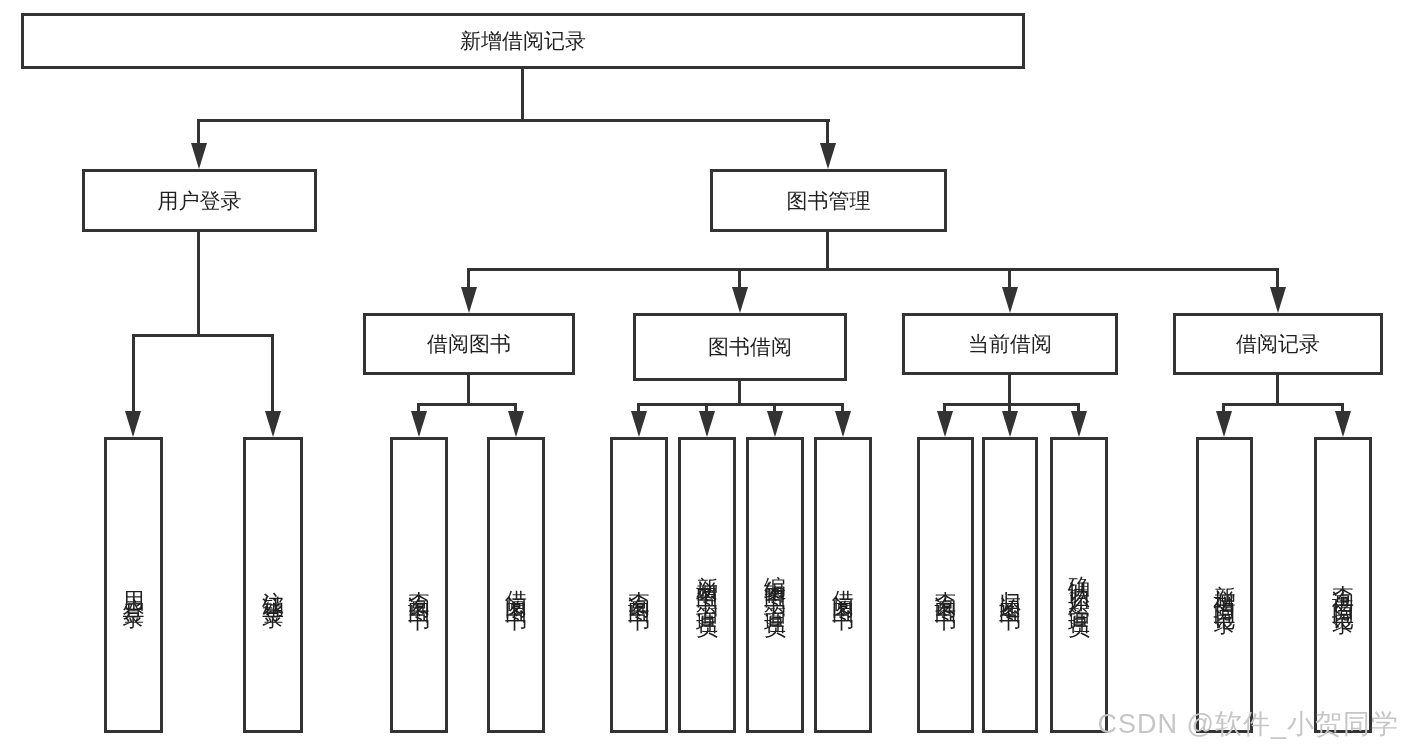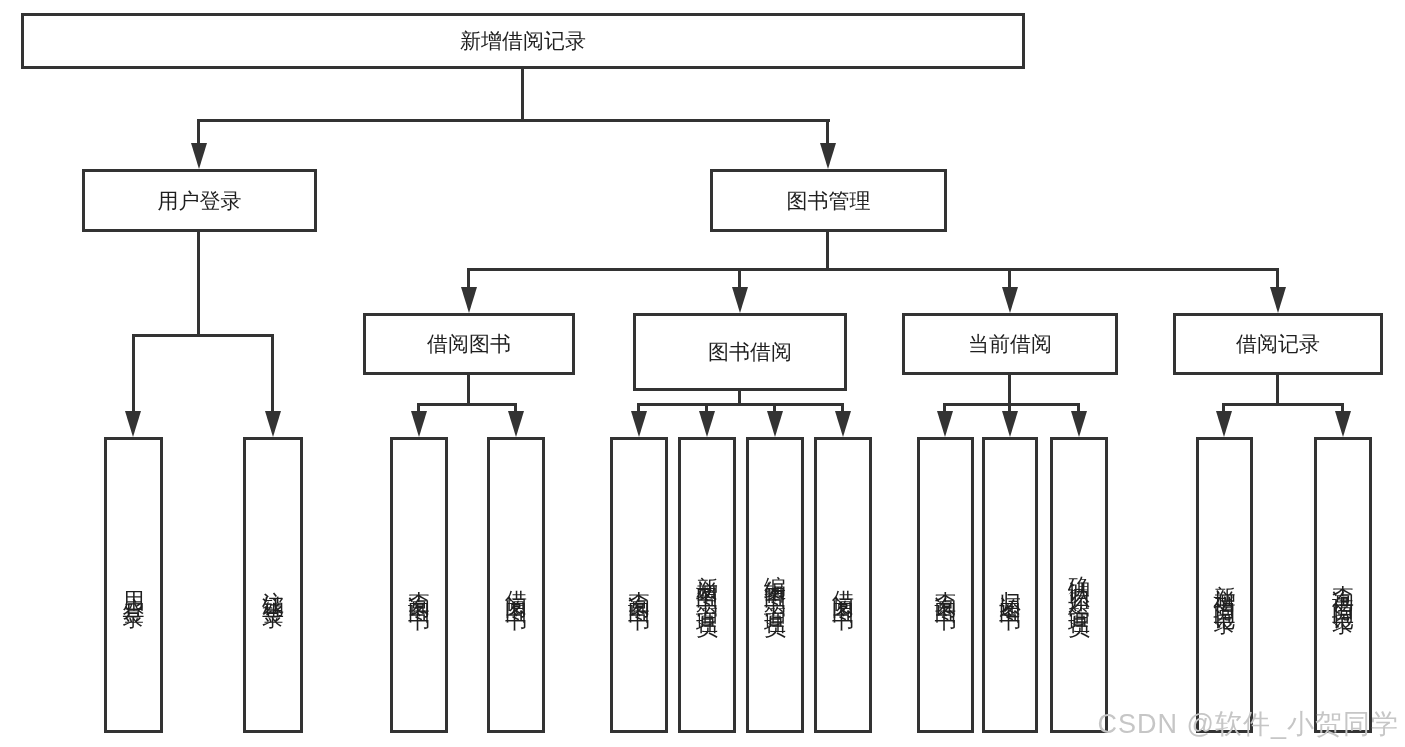--- a/index.html
+++ b/index.html
@@ -73,21 +73,21 @@
   <div class="node" style="left:82px;top:169px;width:235px;height:63px;">
     <span>用户登录</span>
   </div>
   <div class="node" style="left:710px;top:169px;width:237px;height:63px;">
     <span>图书管理</span>
   </div>
 
   <div class="node" style="left:363px;top:313px;width:212px;height:62px;">
     <span>借阅图书</span>
   </div>
-  <div class="node" style="left:633px;top:313px;width:214px;height:78px;padding-left:20px;">
+  <div class="node" style="left:633px;top:313px;width:214px;height:68px;padding-left:20px;">
     <span>图书借阅</span>
   </div>
   <div class="node" style="left:902px;top:313px;width:216px;height:62px;align-items:center;">
     <span>当前借阅</span>
   </div>
   <div class="node" style="left:1173px;top:313px;width:210px;height:62px;">
     <span>借阅记录</span>
   </div>
 
   <div class="leaf" style="left:104px;width:59px;">

